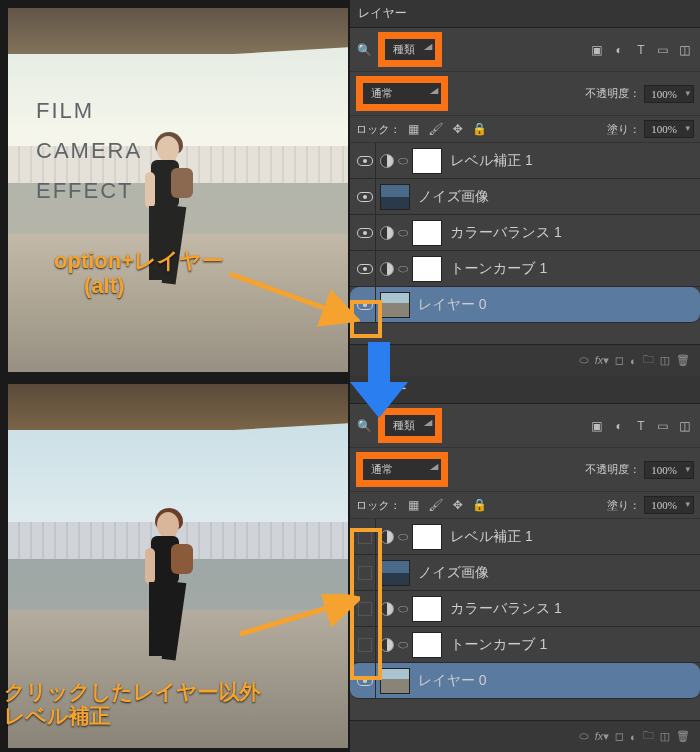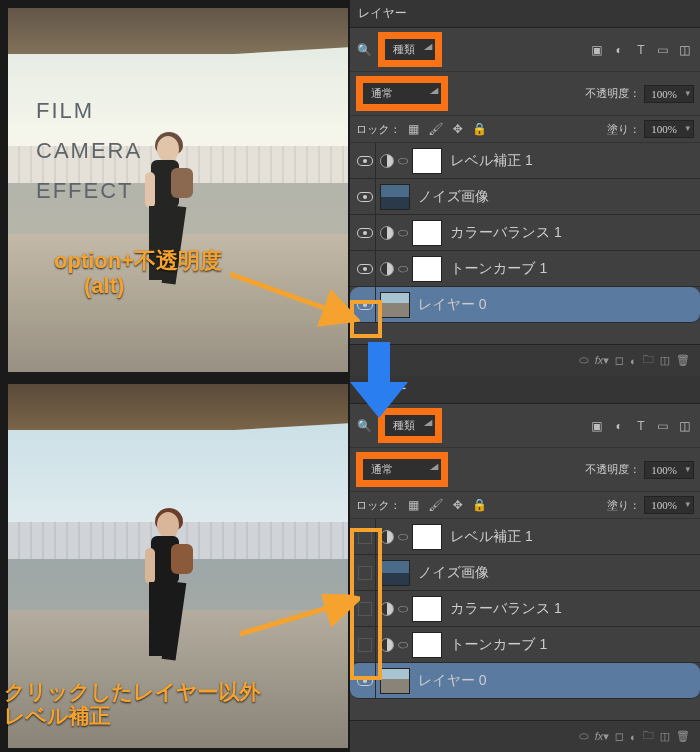--- a/index.html
+++ b/index.html
@@ -152,21 +152,21 @@
       <span><i>fx</i>▾</span>
       <span>◻</span>
       <span>◐</span>
       <span>🗀</span>
       <span>◫</span>
       <span>🗑</span>
     </div>
   </div>
 
   <div class="anno" style="top:248px;left:54px">
-    <span>option+不透明度</span><br>
+    <span>option+レイヤー</span><br>
     <span style="padding-left:30px">(alt)</span>
   </div>
   <svg class="arrow" style="top:266px;left:226px;width:134px;height:64px">
     <defs>
         <marker id="ah1" markerWidth="8" markerHeight="8" refX="6" refY="4" orient="auto">
           <polygon points="0,0 8,4 0,8" fill="#f5a32e"></polygon>
         </marker>
       </defs>
     <line x1="4" y1="8" x2="126" y2="52" stroke="#f5a32e" stroke-width="5" marker-end="url(#ah1)"></line>
   </svg>

